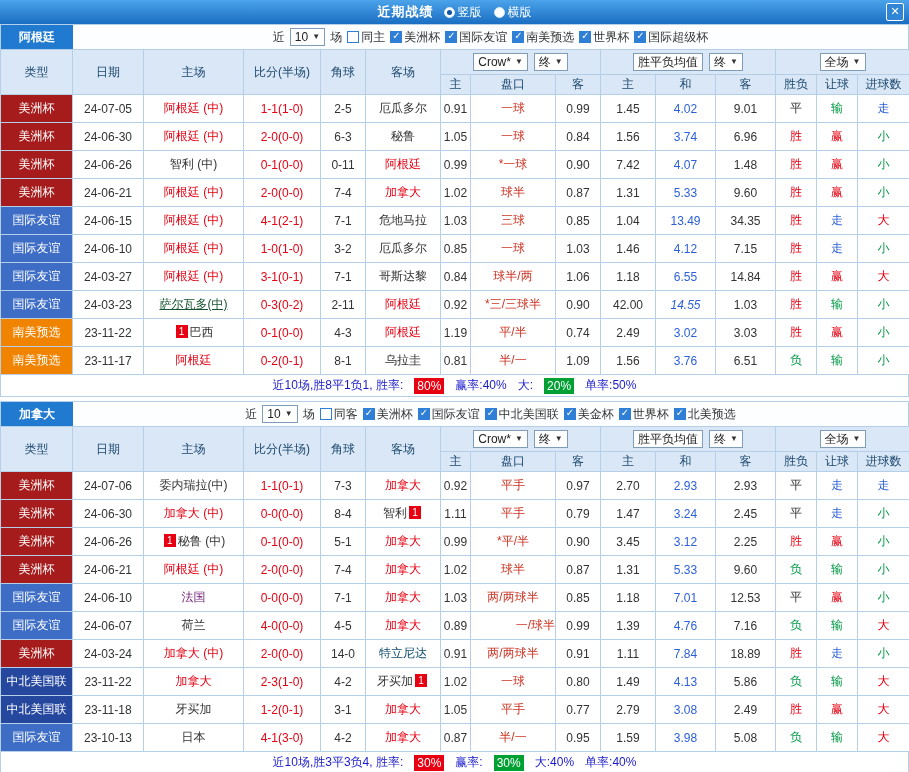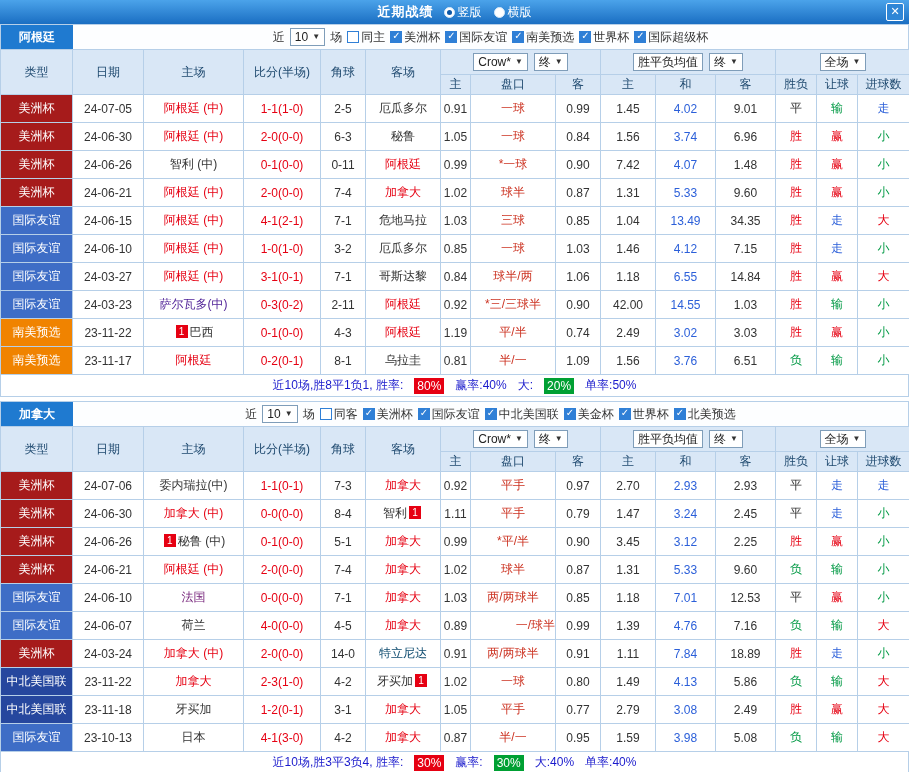--- a/index.html
+++ b/index.html
@@ -331,29 +331,29 @@
           <td>1.18</td>
           <td style="color: rgb(43, 95, 217);">6.55</td>
           <td>14.84</td>
           <td style="color: rgb(230, 0, 18);">胜</td>
           <td style="color: rgb(230, 0, 18);">赢</td>
           <td style="color: rgb(230, 0, 18);">大</td>
         </tr>
         <tr>
           <td class="type-cell" style="background: rgb(62, 109, 198);">国际友谊</td>
           <td>24-03-23</td>
-          <td><span style="color: #4c1d95;">萨尔瓦多(中)</span></td>
+          <td><span style="color: #14532d; text-decoration: underline;">萨尔瓦多(中)</span></td>
           <td style="color: rgb(230, 0, 18);">0-3(0-2)</td>
           <td>2-11</td>
           <td><span style="color: rgb(230, 0, 18);">阿根廷</span></td>
           <td>0.92</td>
           <td style="color: rgb(204, 51, 34);">*三/三球半</td>
           <td>0.90</td>
           <td>42.00</td>
-          <td style="color: rgb(43, 95, 217);">14.55</td>
+          <td style="color: rgb(43, 95, 217); font-style: italic;">14.55</td>
           <td>1.03</td>
           <td style="color: rgb(230, 0, 18);">胜</td>
           <td style="color: rgb(0, 153, 68);">输</td>
           <td style="color: rgb(0, 153, 68);">小</td>
         </tr>
         <tr>
           <td class="type-cell" style="background: rgb(240, 131, 0);">南美预选</td>
           <td>23-11-22</td>
           <td><span class="card">1</span><span style="color: rgb(51, 51, 51);">巴西</span></td>
           <td style="color: rgb(230, 0, 18);">0-1(0-0)</td>

